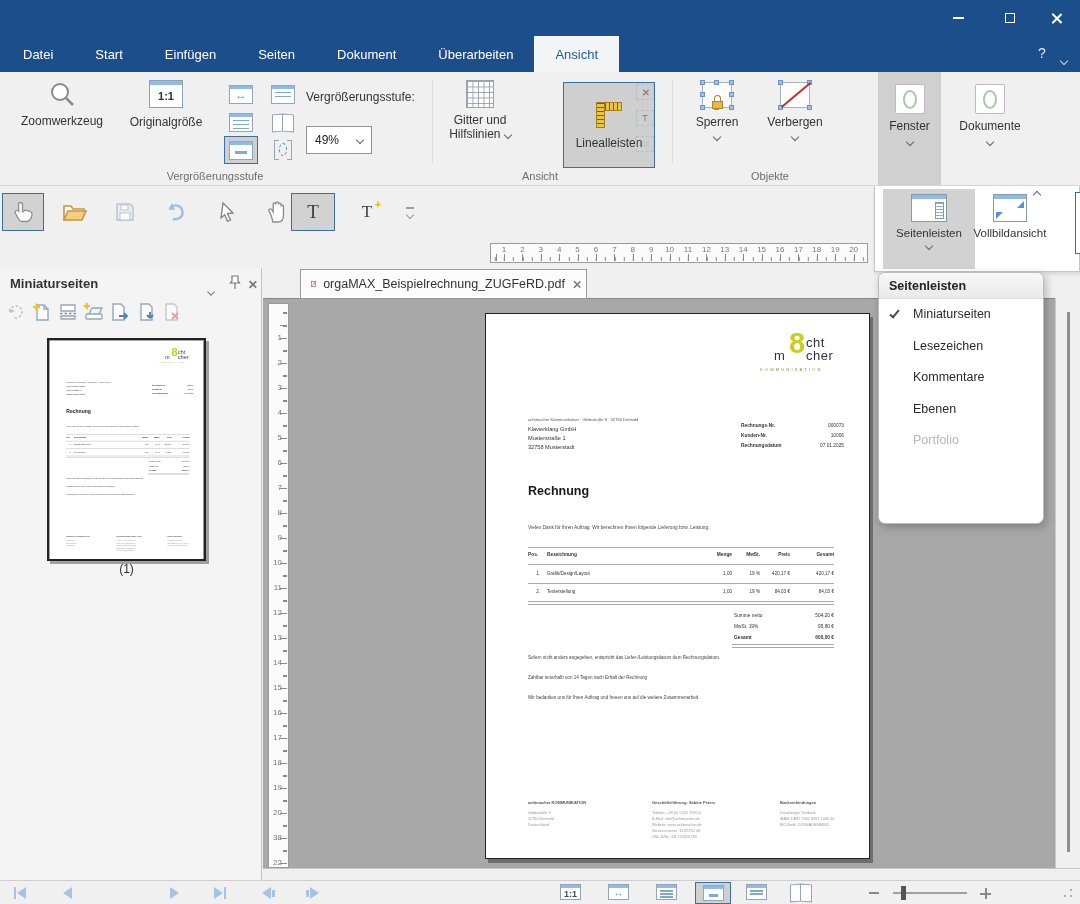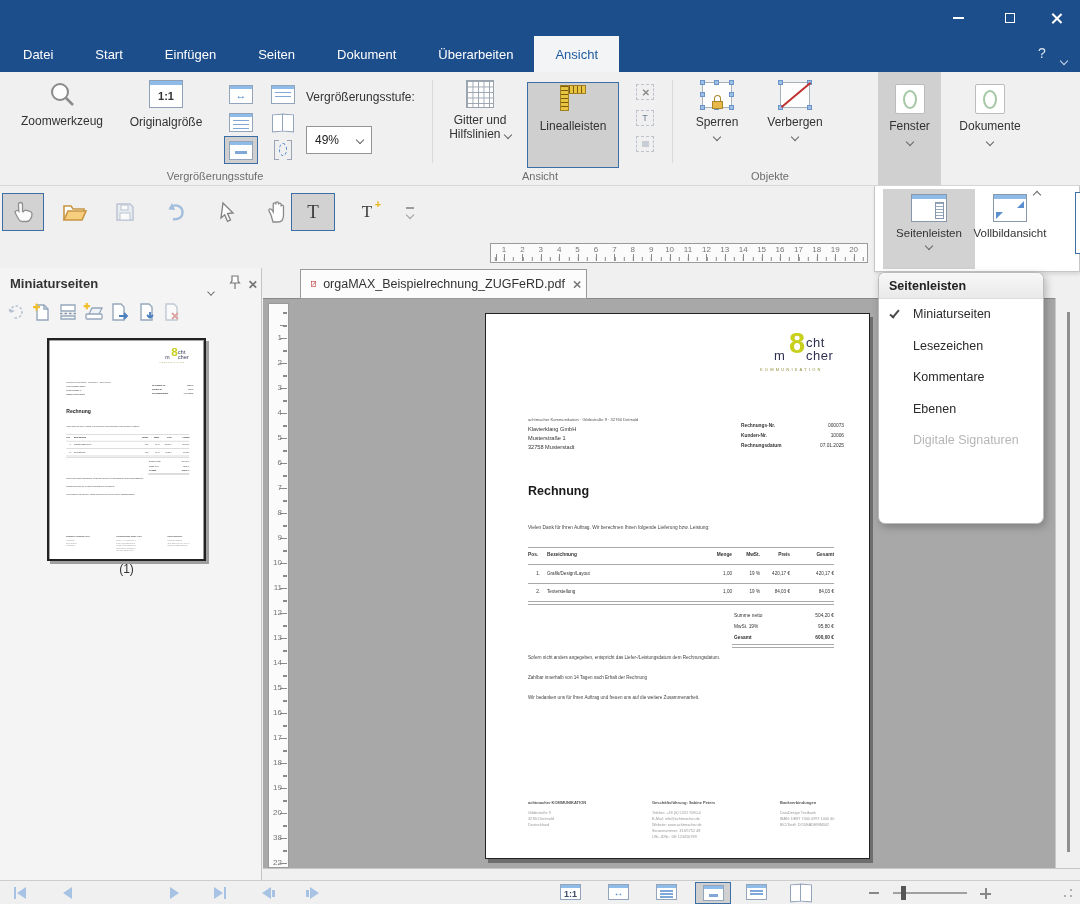--- a/index.html
+++ b/index.html
@@ -30,21 +30,21 @@
 .chev.up{transform:rotate(-135deg);}
 
 
 .ribbon{position:absolute;left:0;top:72px;width:1080px;height:114px;background:#f0f0f0;border-bottom:1px solid #d8d8d8;}
 .rbtn{position:absolute;text-align:center;font-size:12px;color:#333;}
 .rbtn .lbl{display:block;margin-top:4px;}
 .rsep{position:absolute;top:8px;bottom:22px;width:1px;background:#dadada;}
 .rgroup-label{position:absolute;bottom:3px;font-size:11px;color:#6d6d6d;text-align:center;}
 .mini-btn{width:34px;height:28px;display:flex;align-items:center;justify-content:center;margin:0 auto;}
 .mini-btn.selected{background:#cfcfcf;border:1px solid #3a6ea5;}
-.big-toggle{position:absolute;display:flex;flex-direction:column;align-items:center;justify-content:flex-start;font-size:12px;color:#333;}
+.big-toggle{position:absolute;display:flex;flex-direction:column;align-items:center;justify-content:center;font-size:12px;color:#333;margin-left:36px;}
 .big-toggle.selected{background:#cfcfcf;border:1px solid #3a6ea5;}
 .fenster-block{position:absolute;left:878px;top:0;width:63px;height:113px;background:#d0d0d0;text-align:center;font-size:12px;color:#333;}
 .dok-block{position:absolute;left:948px;top:0;width:84px;height:113px;text-align:center;font-size:12px;color:#333;}
 
 
 .sico{position:relative;display:inline-block;width:24px;height:19px;border:1px solid #93a5bd;background:#fff;vertical-align:middle;}
 .sico .tb{position:absolute;top:0;left:0;right:0;height:3px;background:#8fbbe8;}
 .sico.small{width:21px;height:16px;}
 .s-line{position:absolute;left:5px;right:5px;top:9px;height:3px;background:#7fa8d8;}
 .sico.small .s-line{top:8px;}
@@ -684,21 +684,21 @@
 
   <div class="popup">
     <div class="pm-header">Seitenleisten</div>
     <div class="pm-item">
       <span class="pm-check"></span>
       <span>Miniaturseiten</span>
     </div>
     <div class="pm-item"><span>Lesezeichen</span></div>
     <div class="pm-item"><span>Kommentare</span></div>
     <div class="pm-item"><span>Ebenen</span></div>
-    <div class="pm-item disabled"><span>Digitale Signaturen</span></div>
+    <div class="pm-item disabled"><span>Portfolio</span></div>
   </div>
 
   <div class="statusbar">
     <div class="navbtn" style="left:14px;">
         <span class="navbar"></span>
         <span class="tri-l"></span>
       </div>
     <div class="navbtn" style="left:63px;">
         <span class="tri-l"></span>
       </div>

